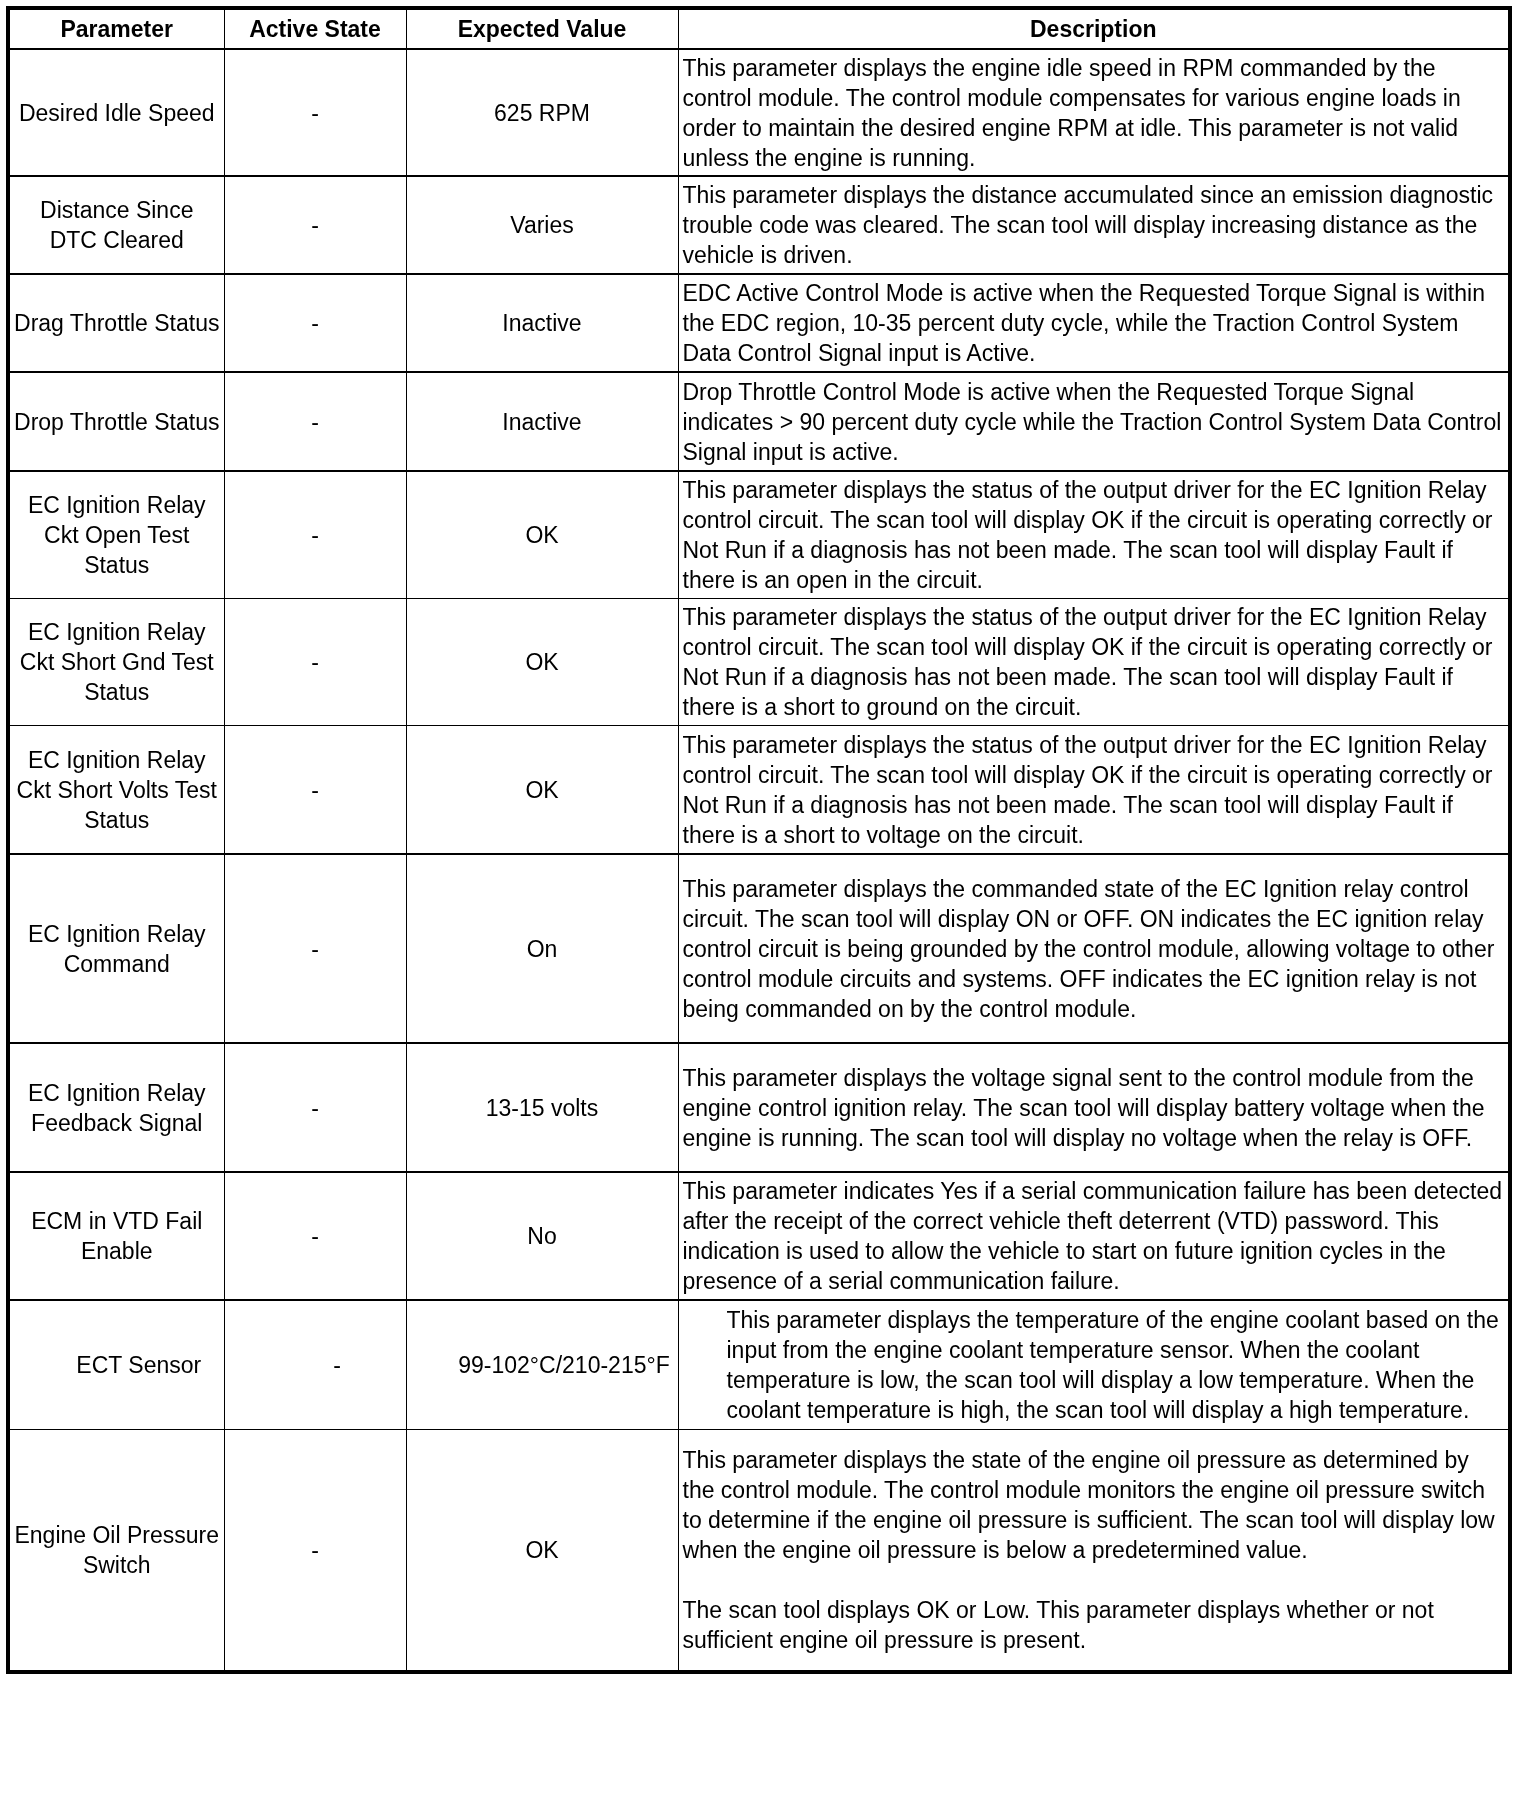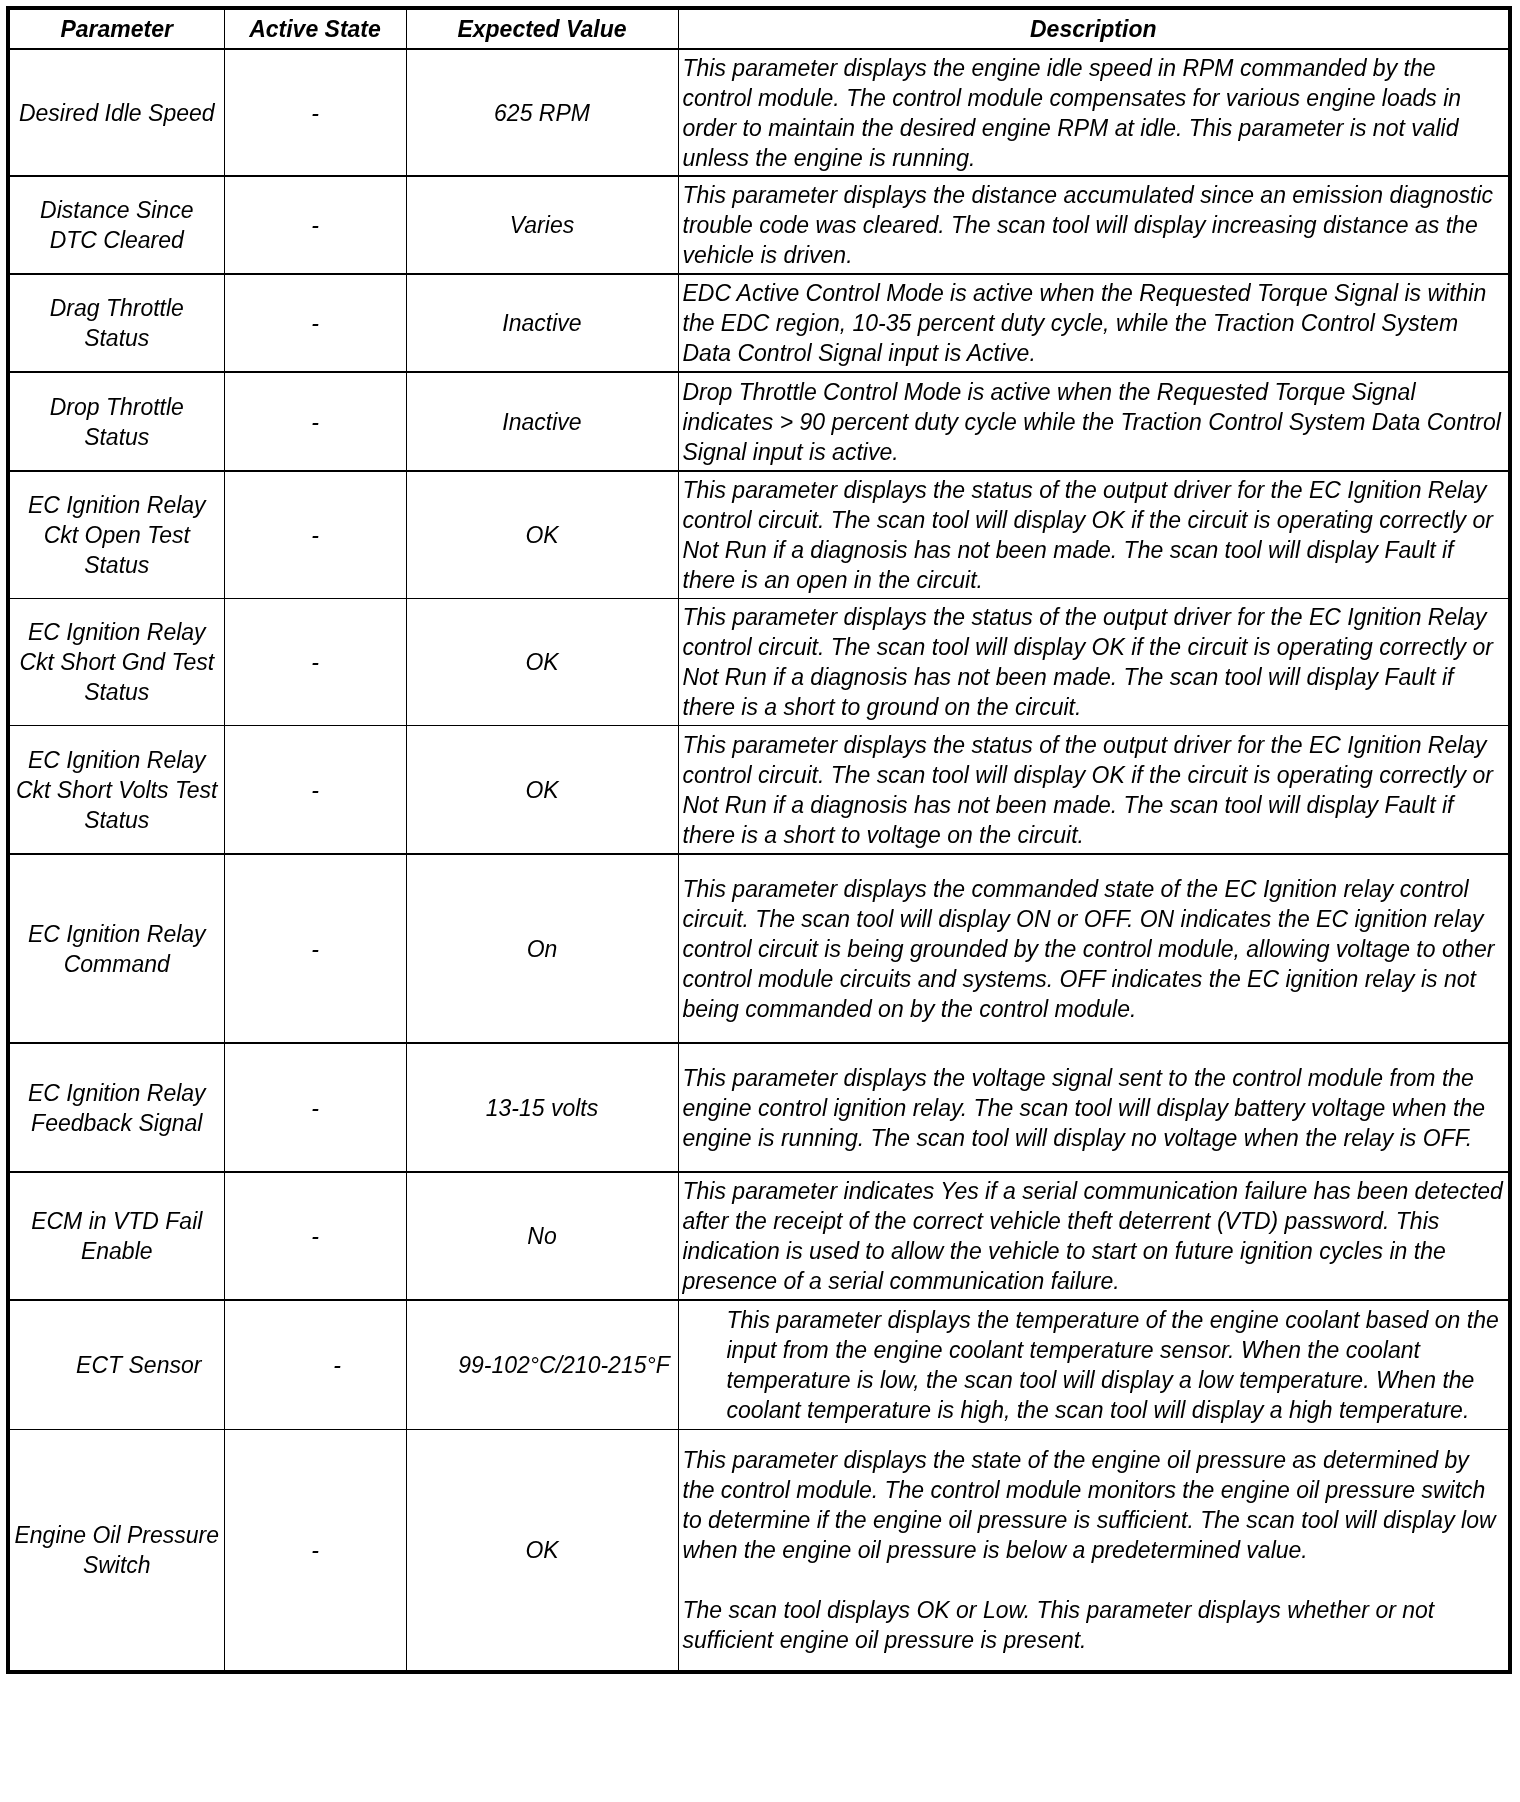--- a/index.html
+++ b/index.html
@@ -2,21 +2,20 @@
 <html><head>
 <meta charset="utf-8">
 <style>
   html, body { margin:0; padding:0; background:#ffffff; }
   body { width:1520px; height:1802px; position:relative; overflow:hidden;
          font-family:"Liberation Sans", sans-serif; color:#000; }
   table.params {
     position:absolute; left:6px; top:6px; width:1502px;
     border-collapse:collapse; table-layout:fixed;
     border:4px solid #000;
-    font-style:italic;
   }
   table.params th, table.params td {
     border:1.5px solid #000; font-size:23px; line-height:30px;
     vertical-align:middle; padding:0 4px;
   }
   table.params th { font-weight:bold; height:38px; text-align:center; border-bottom:2.5px solid #000; }
   td.c-param { text-align:center; }
   td.c-state, td.c-expected { text-align:center; }
   td.c-desc { text-align:left; padding:2px 4px 4px 4px; }
   col.w1 { width:216px; } col.w2 { width:182px; } col.w3 { width:272px; } col.w4 { width:832px; }

